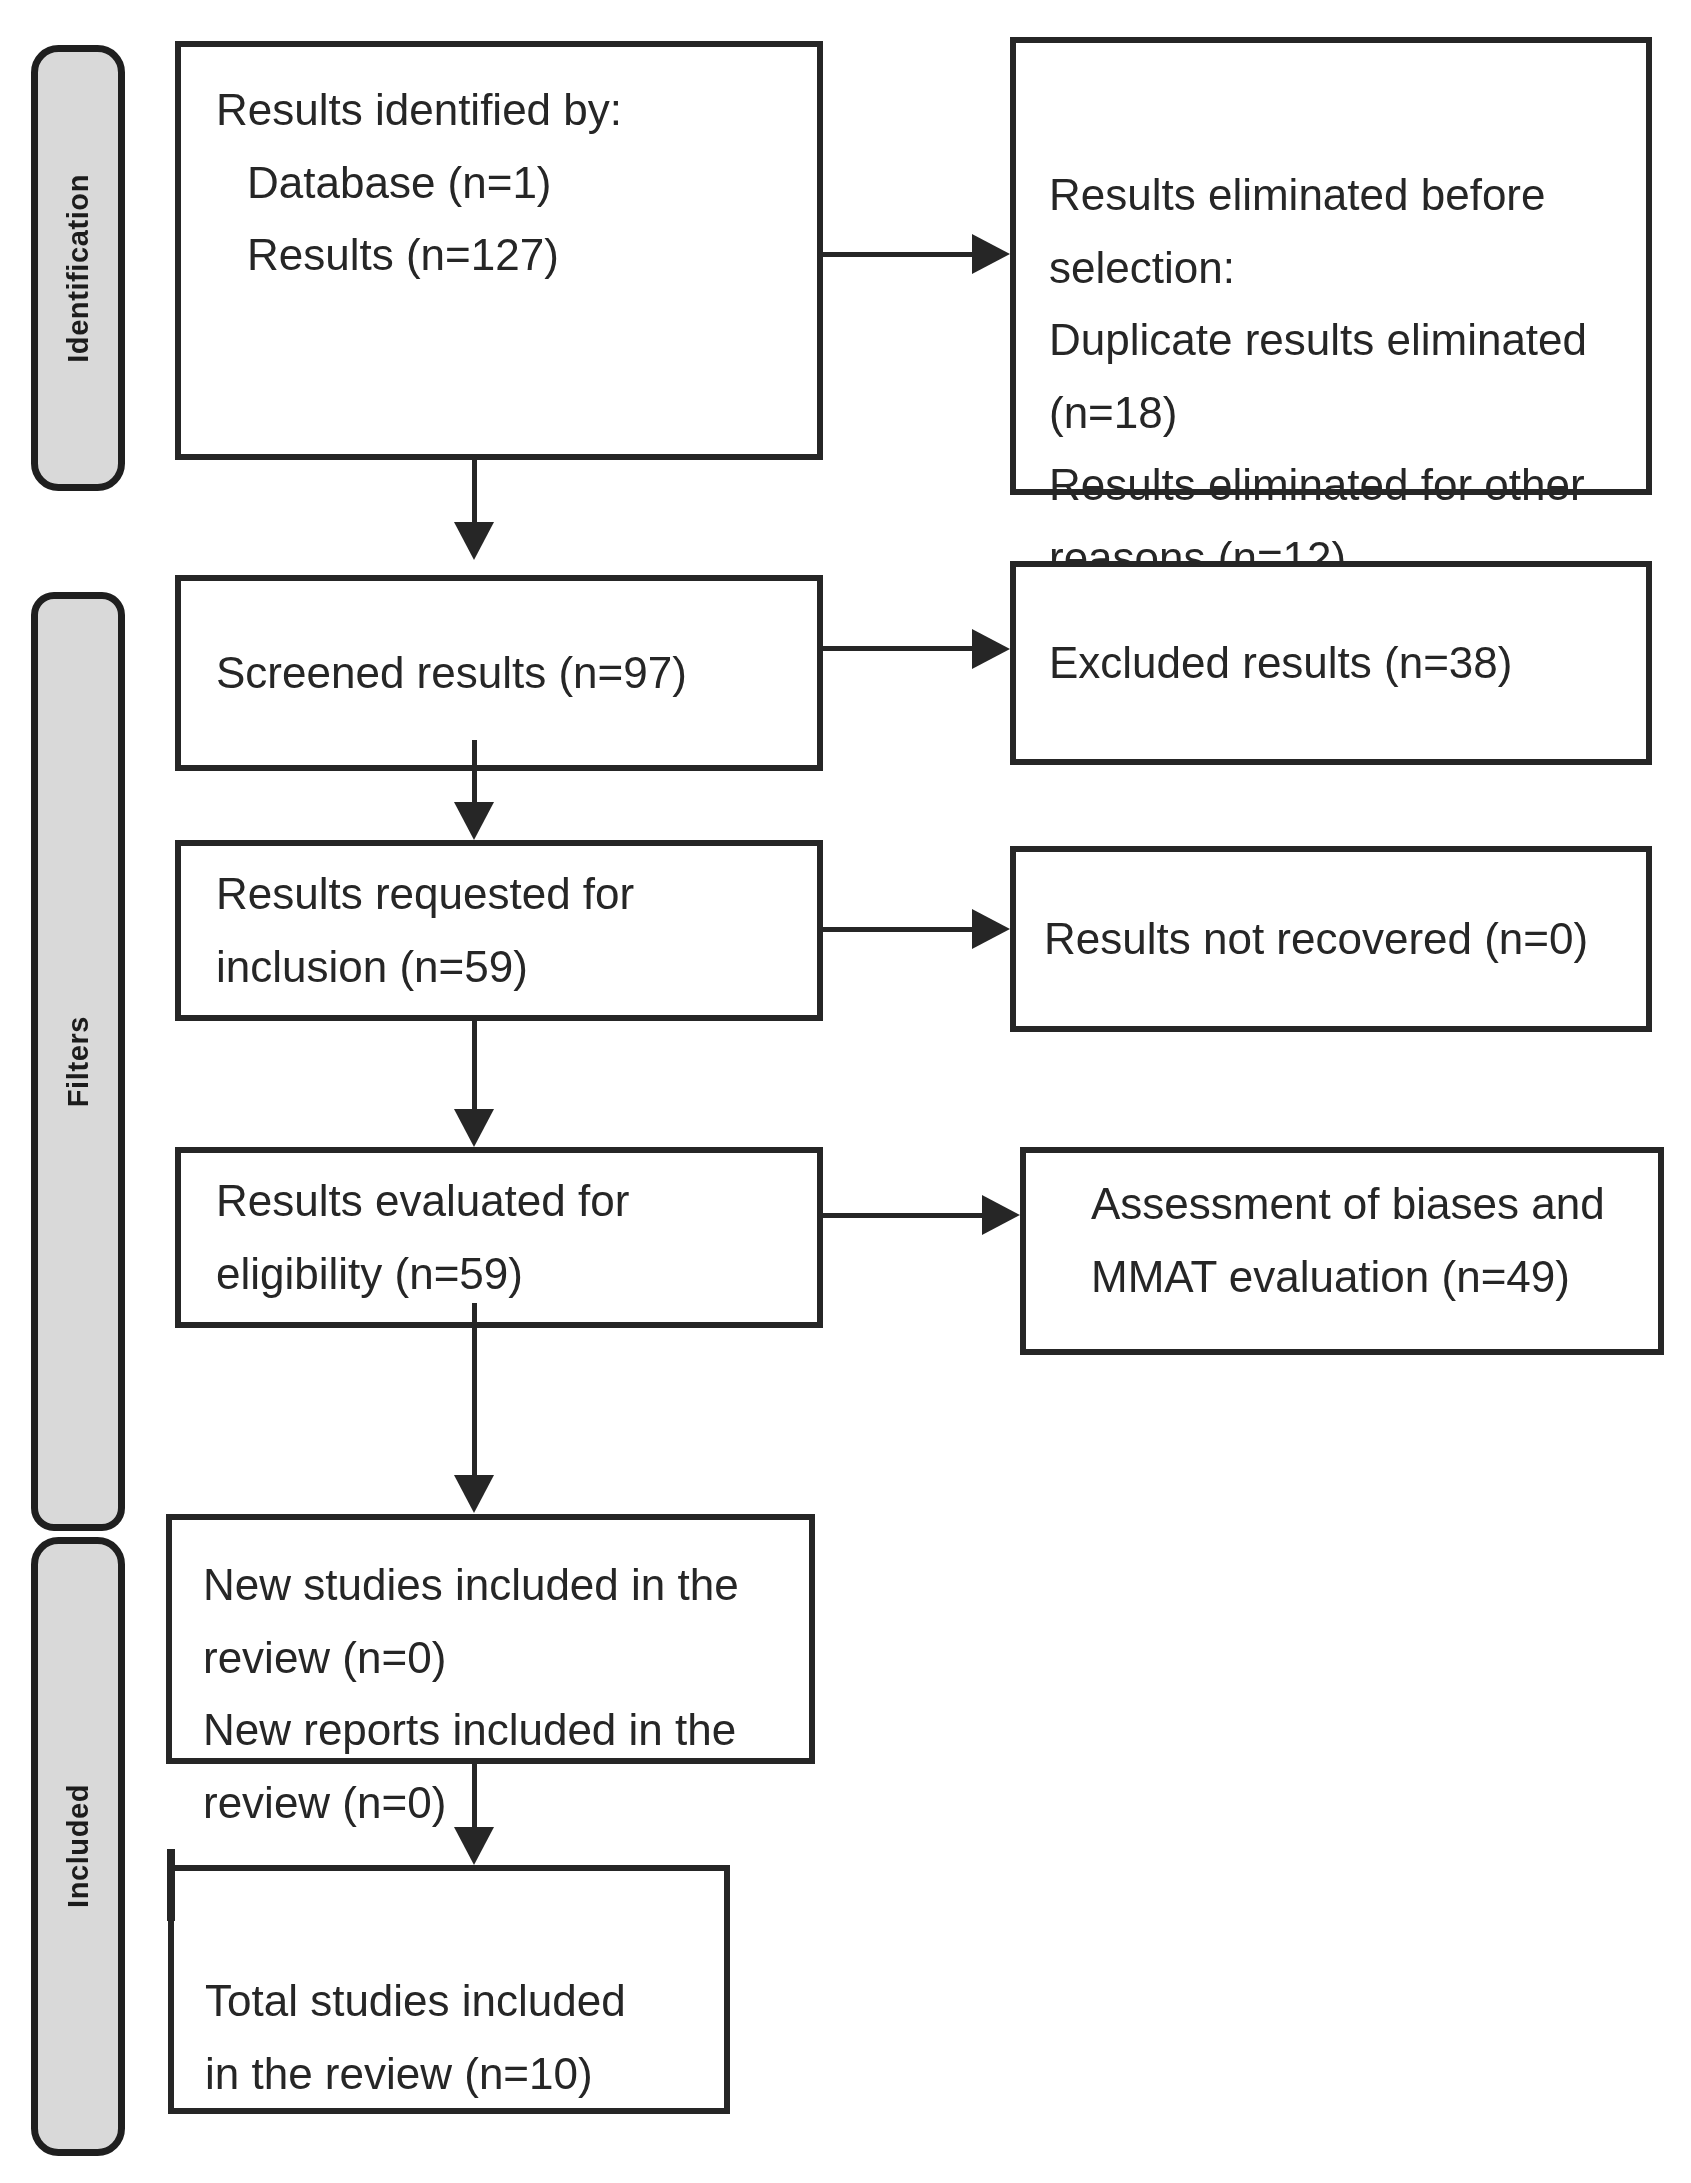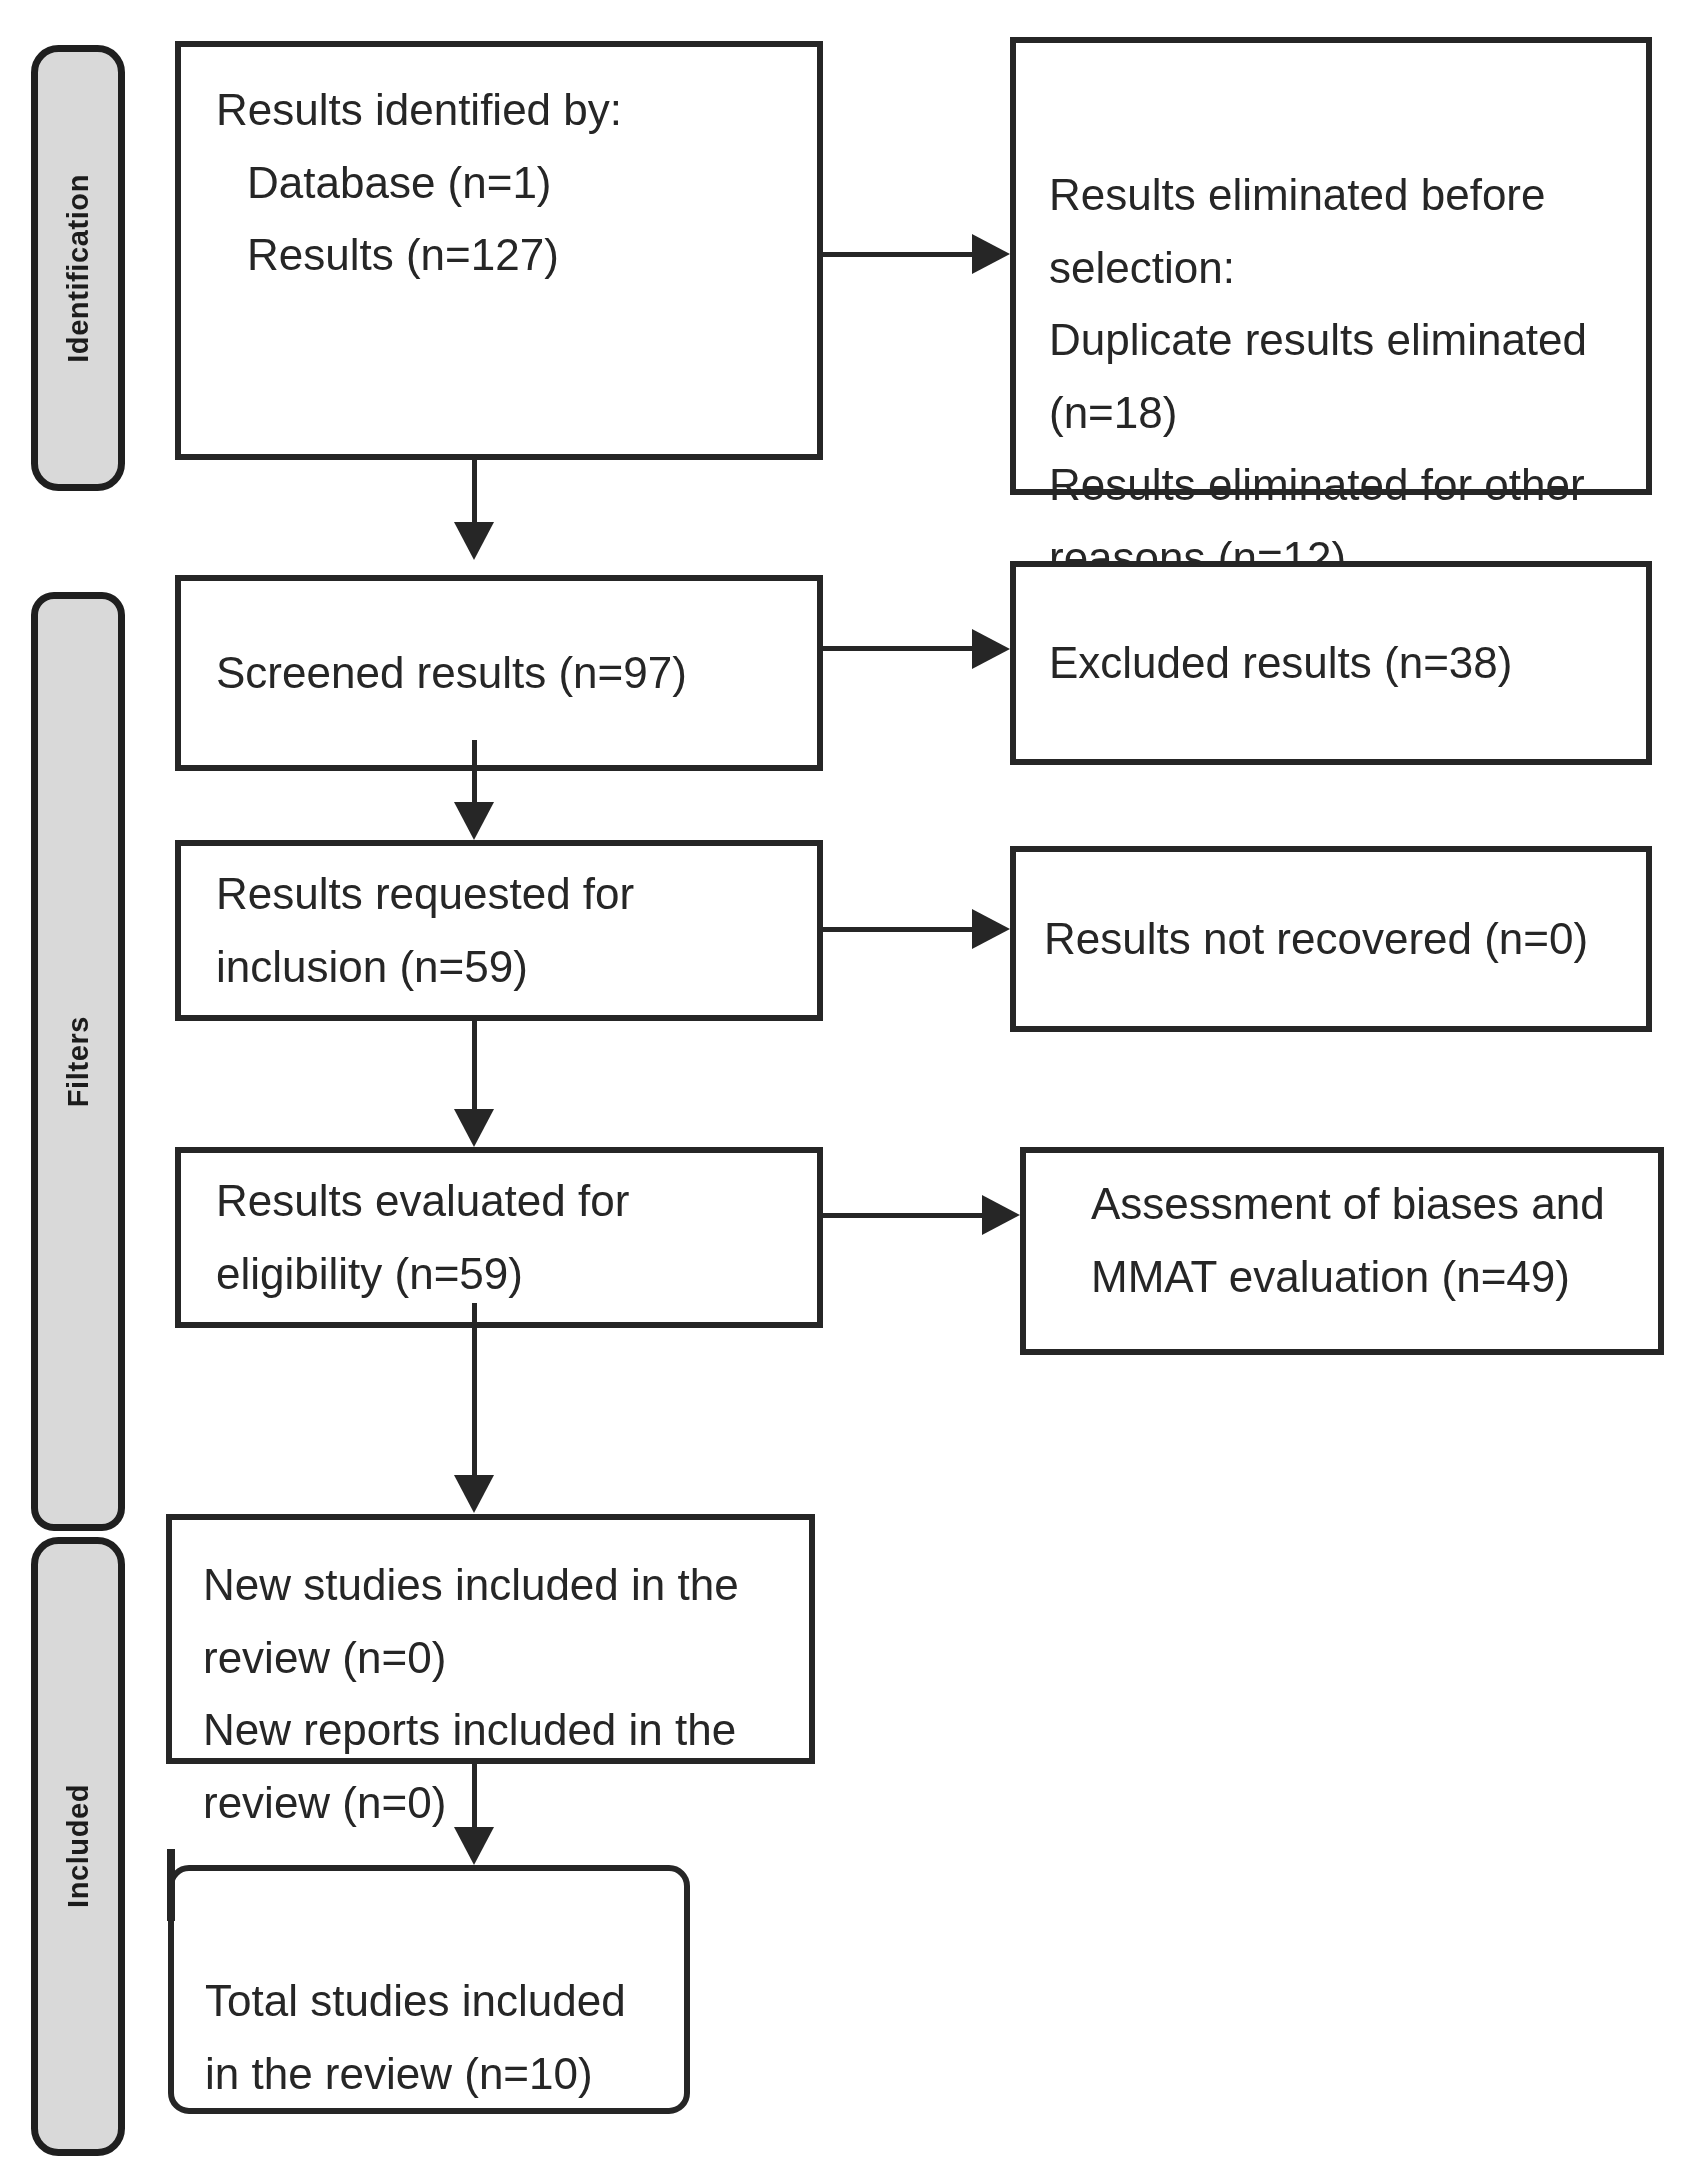--- a/index.html
+++ b/index.html
@@ -108,21 +108,21 @@
 
   <div class="fbox" style="left:1020px; top:1147px; width:644px; height:208px; padding:15px 27px 0 33px;">
     <p style="padding-left:32px;">Assessment of biases and MMAT evaluation (n=49)</p>
   </div>
 
   <div class="fbox" style="left:166px; top:1514px; width:649px; height:250px; padding:29px 54px 0 31px;">
     <p>New studies included in the review (n=0)</p>
     <p>New reports included in the review (n=0)</p>
   </div>
 
-  <div class="fbox" style="left:168px; top:1865px; width:522px; height:249px; padding:94px 54px 0 31px;border-radius:21px;">
+  <div class="fbox" style="left:168px; top:1865px; width:562px; height:249px; padding:94px 54px 0 31px;">
     <p>Total studies included in the review (n=10)</p>
   </div>
 
   <div class="artifact" style="left:167px; top:1849px; width:7.8px; height:72px;"></div>
 
   <div class="varrow-line" style="left:472px; top:459px; height:66px;"></div>
   <div class="varrow-head" style="left:454px; top:522px;"></div>
 
   <div class="varrow-line" style="left:472px; top:740px; height:64px;"></div>
   <div class="varrow-head" style="left:454px; top:802px;"></div>

